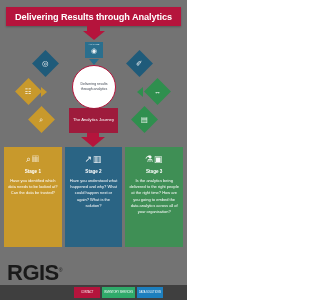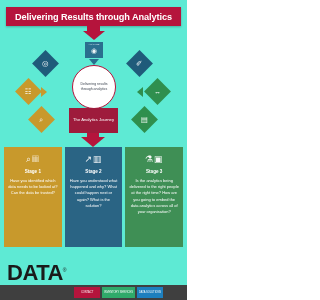--- a/index.html
+++ b/index.html
@@ -5,21 +5,21 @@
   * { box-sizing: border-box; margin: 0; padding: 0; }
   html, body {
     width: 187px; height: 300px;
     background: #ffffff;
     font-family: "Liberation Sans", sans-serif;
     overflow: hidden;
   }
   .page {
     position: relative;
     width: 187px; height: 300px;
-    background: #5eead4;
+    background: #737373;
   }
 
   
   .banner {
     position: absolute;
     left: 6px; top: 7px;
     width: 175px; height: 19px;
     background: #b5143c;
     display: flex; align-items: center; justify-content: center;
     box-shadow: 0 1px 2px rgba(0,0,0,.25);
@@ -307,21 +307,21 @@
     </div>
 
     <div class="stage s3">
       <div class="stage-icons">⚗▣</div>
       <div class="stage-title">Stage 3</div>
       <div class="stage-body">Is the analytics being delivered to the right people at the right time? How are you going to embed the data analytics across all of your organisation?</div>
     </div>
   </div>
 
   <div class="logo">
-    <span>DATA</span><span class="tm">®</span>
+    <span>RGIS</span><span class="tm">®</span>
   </div>
 
   <div class="footerbar">
     <div class="fbtn red">CONTACT</div>
     <div class="fbtn green">INVENTORY SERVICES</div>
     <div class="fbtn blue">DATA SOLUTIONS</div>
   </div>
 
 </div>
 

